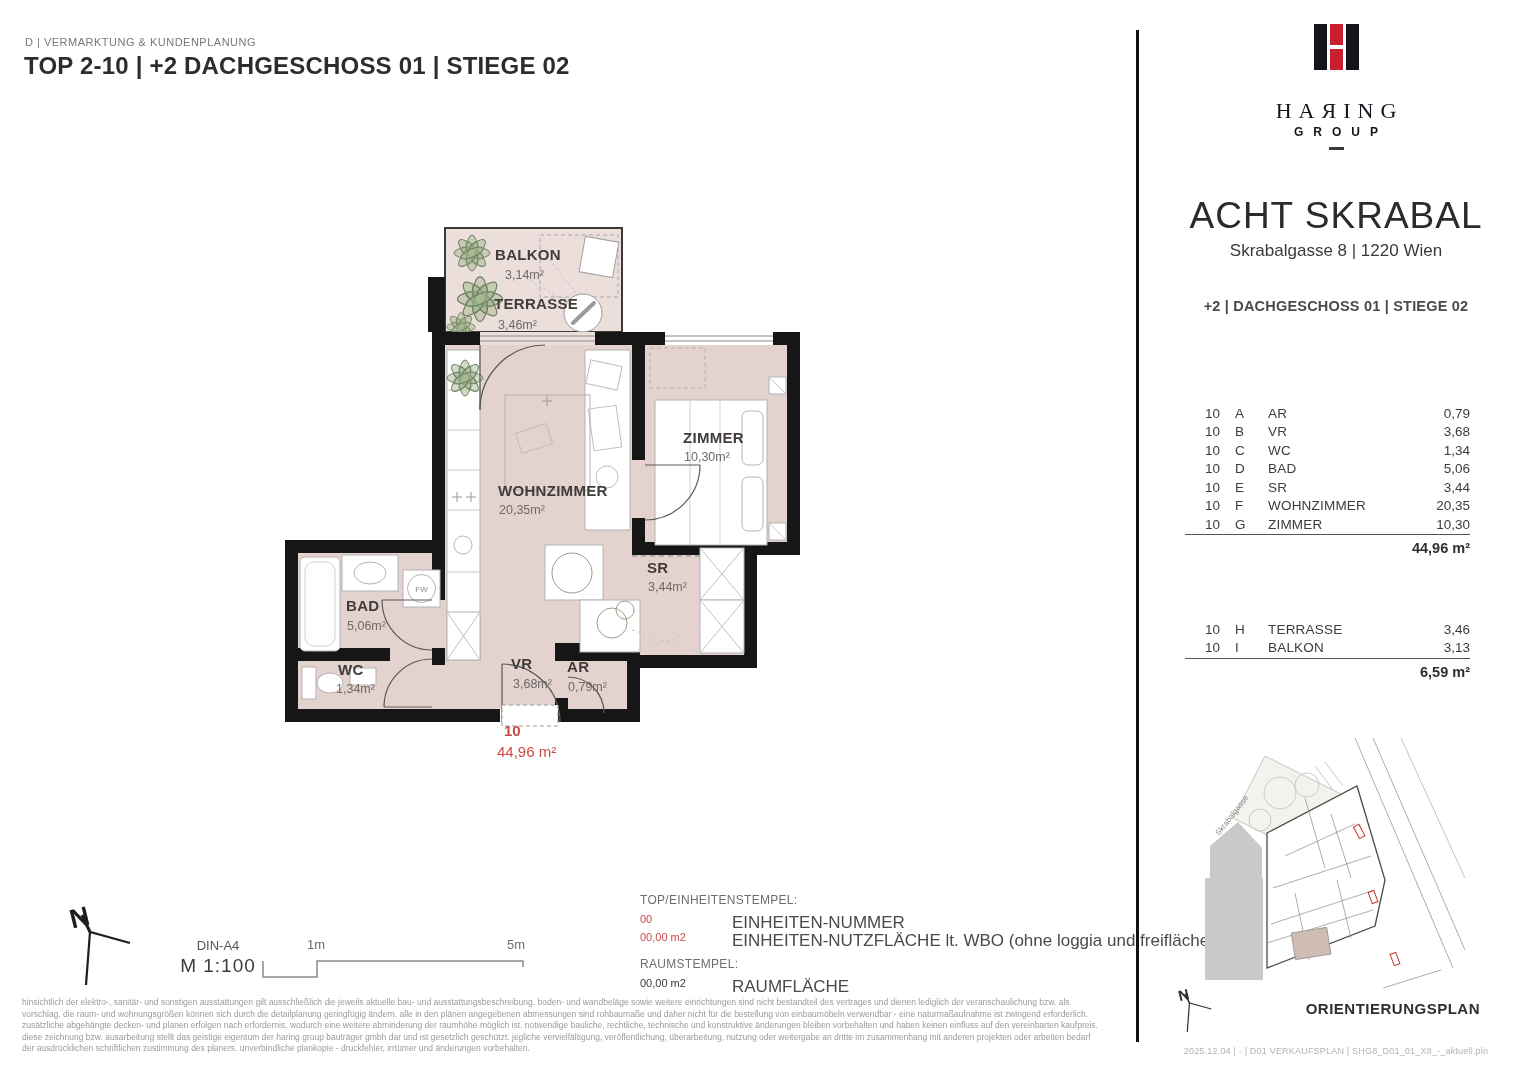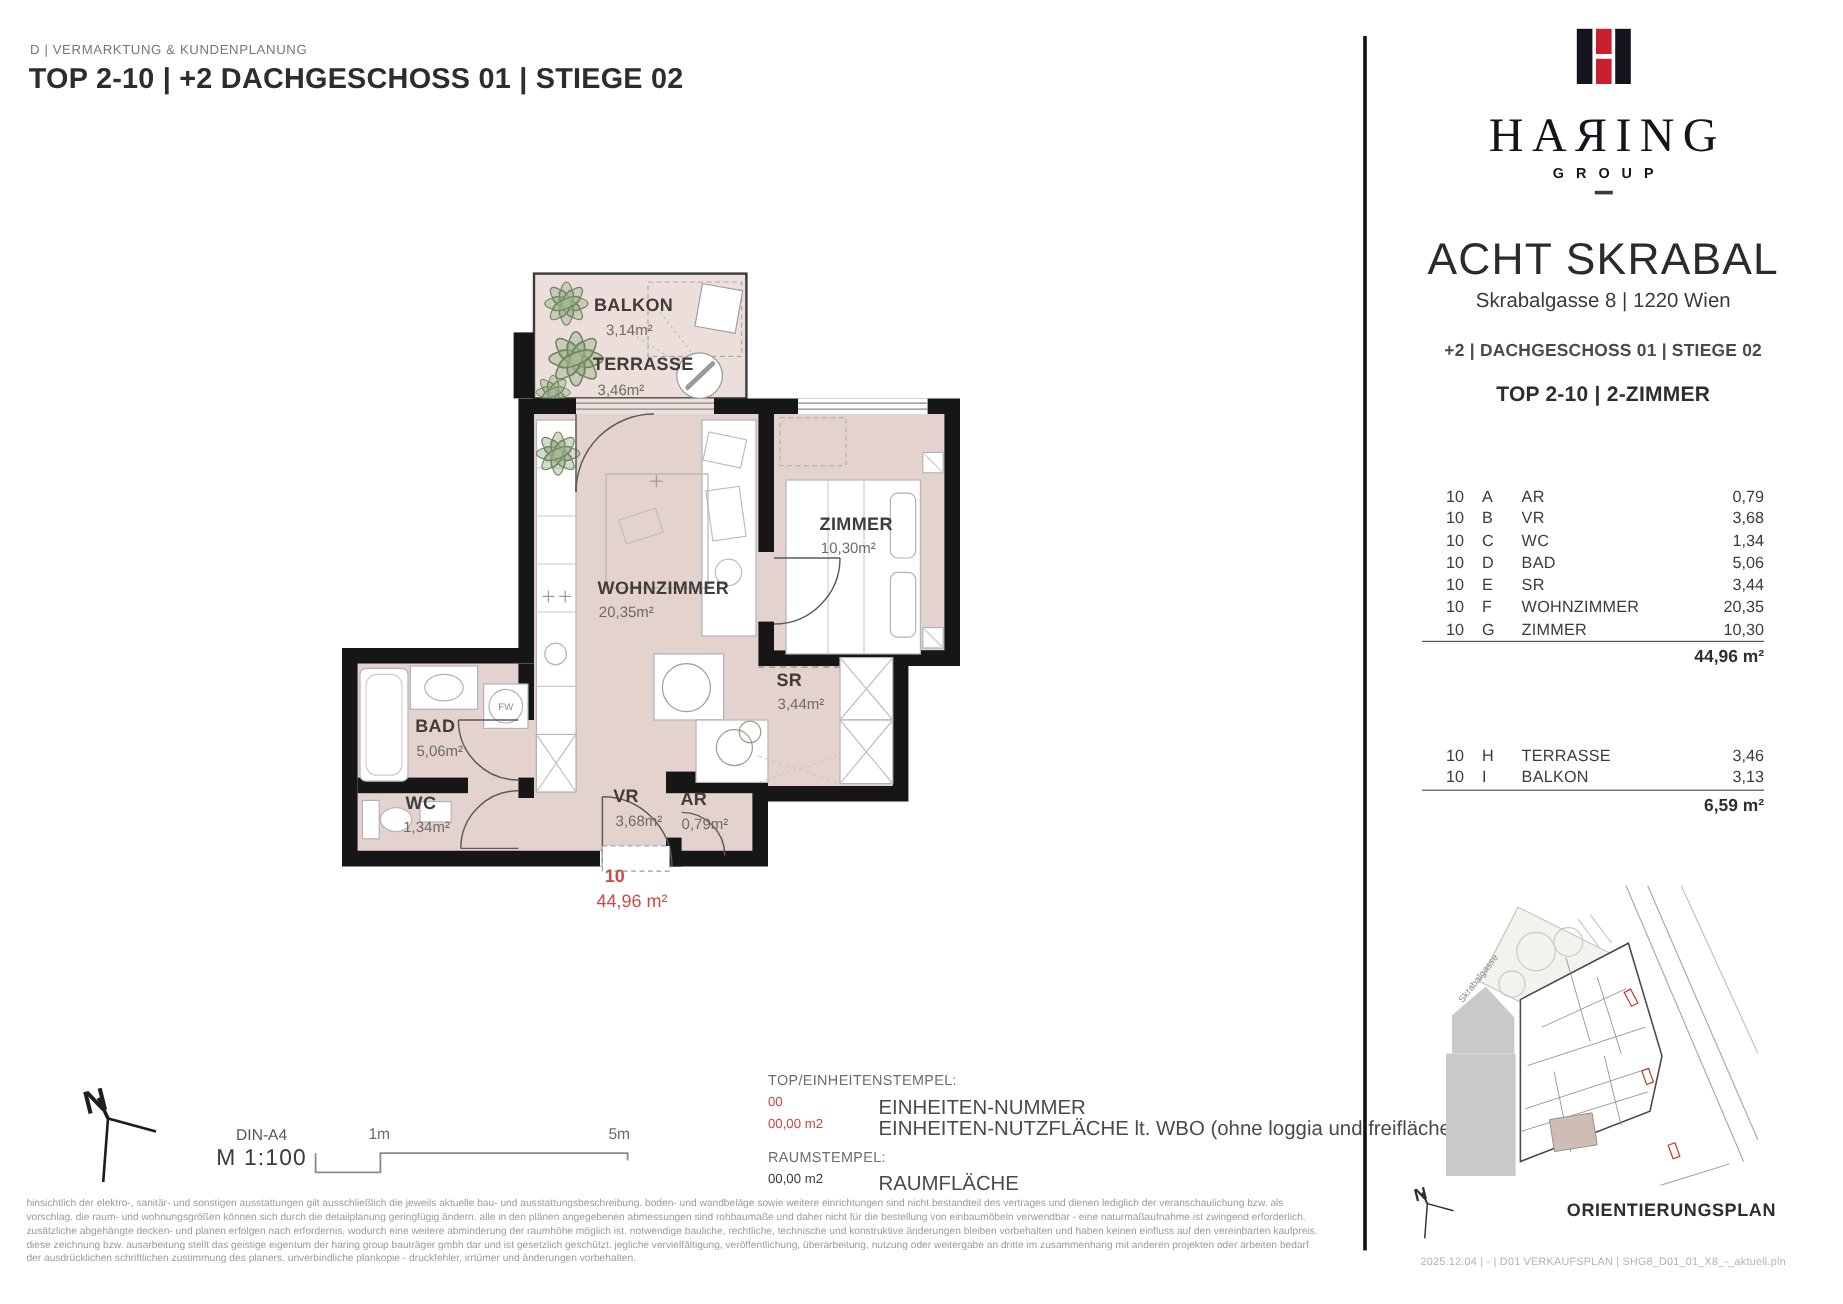--- a/index.html
+++ b/index.html
@@ -32,27 +32,27 @@
 
   
   .disclaimer{left:22px;top:997px;width:1096px;font-size:8.5px;line-height:11.5px;color:#9b9b9b;}
 
   
   .logo-wrap{left:1136px;top:24px;width:400px;text-align:center;}
   .logo-mark{display:inline-flex;height:46px;gap:3px;}
   .logo-mark .bar{width:13px;height:46px;background:#14141c;}
   .logo-mark .mid{width:13px;height:46px;display:flex;flex-direction:column;gap:4px;}
   .logo-mark .mid div{flex:1;background:#c8202f;}
-  .logo-word{margin-top:14px;font-family:"Liberation Serif",serif;font-size:40px;color:#14141c;letter-spacing:7px;padding-left:7px;}
+  .logo-word{margin-top:24px;font-family:"Liberation Serif",serif;font-size:22px;color:#14141c;letter-spacing:7px;padding-left:7px;}
   .logo-sub{margin-top:1px;font-size:12px;font-weight:bold;color:#14141c;letter-spacing:10px;padding-left:10px;}
   .logo-dash{margin:8px auto 0;width:15px;height:3px;background:#3a3a3a;}
 
   .proj-title{left:1136px;top:184px;width:400px;text-align:center;font-size:37px;color:#2b2b2b;letter-spacing:1px;margin-top:11px;}
   .proj-addr{left:1136px;top:241px;width:400px;text-align:center;font-size:17px;color:#3a3a3a;}
-  .proj-level{left:1136px;top:285px;width:400px;text-align:center;font-size:14.5px;font-weight:bold;color:#4a4a4a;letter-spacing:.2px;}
+  .proj-level{left:1136px;top:298px;width:400px;text-align:center;font-size:14.5px;font-weight:bold;color:#4a4a4a;letter-spacing:.2px;}
   .proj-unit{left:1136px;top:318px;width:400px;text-align:center;font-size:17.5px;font-weight:bold;color:#2e2e2e;letter-spacing:.2px;}
 
   .area-table{position:absolute;width:285px;}
   .t-row{display:flex;height:18.5px;align-items:center;font-size:13.5px;color:#3c3c3c;padding-left:20px;}
   .c-unit{width:30px;}
   .c-letter{width:33px;}
   .c-name{flex:1;letter-spacing:.2px;}
   .c-val{width:58px;text-align:right;}
   .t-rule{position:absolute;height:1px;background:#555;}
   .t-total{position:absolute;text-align:right;font-size:14.5px;font-weight:bold;color:#2e2e2e;}
@@ -262,21 +262,20 @@
       <div class="bar"></div>
     </div>
     <div class="logo-word">HAЯING</div>
     <div class="logo-sub">GROUP</div>
     <div class="logo-dash"></div>
   </div>
 
   <div class="abs proj-title">ACHT SKRABAL</div>
   <div class="abs proj-addr">Skrabalgasse 8 | 1220 Wien</div>
   <div class="abs proj-level">+2 | DACHGESCHOSS 01 | STIEGE 02</div>
-  <div class="abs proj-unit">TOP 2-10 | 2-ZIMMER</div>
 
   <div class="area-table" style="left:1185px;top:404px;">
 
       <div class="t-row">
         <span class="c-unit">10</span>
         <span class="c-letter">A</span>
         <span class="c-name">AR</span>
         <span class="c-val">0,79</span>
       </div>
 

